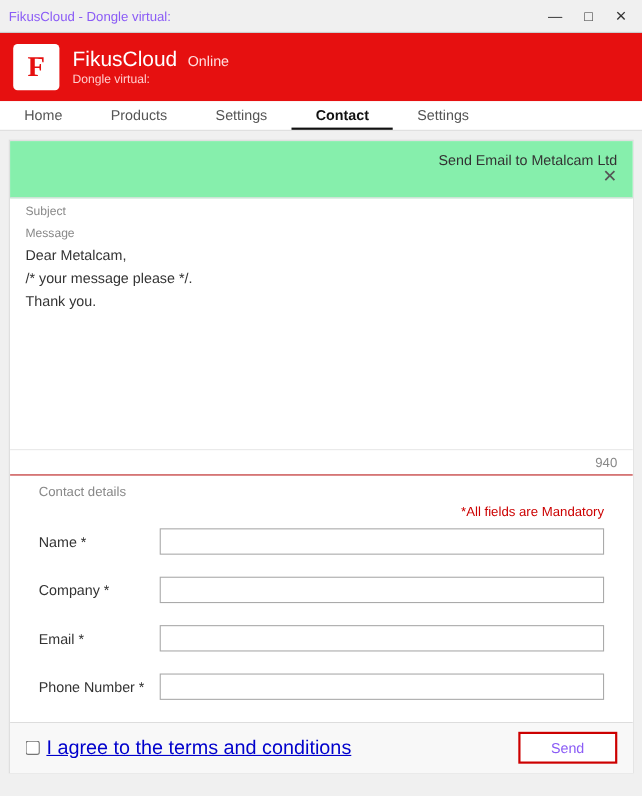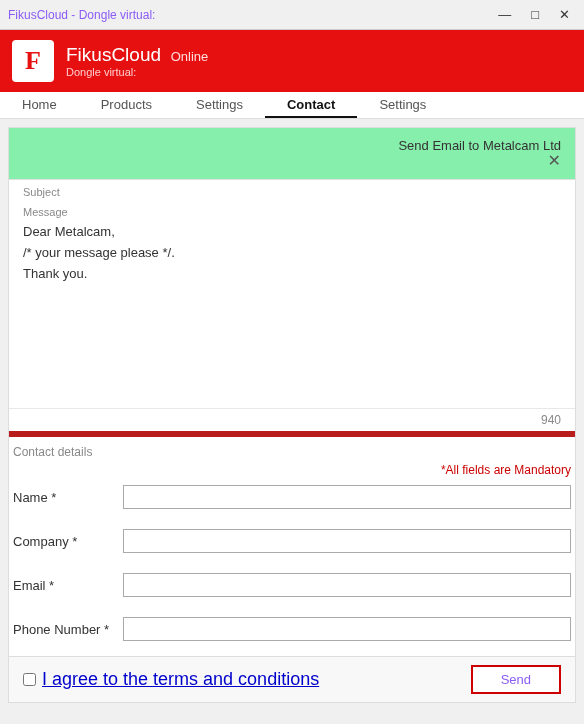--- a/index.html
+++ b/index.html
@@ -154,26 +154,26 @@
       min-height: 180px;
       line-height: 1.6;
     }
 
     
     .char-count {
       text-align: right;
       padding: 4px 14px;
       font-size: 12px;
       color: #888;
-      border-bottom: 6px solid #b91c1c;
+      border-bottom: 1px solid #b91c1c;
     }
 
     
     .contact-section {
-      padding: 8px 4px;
+      padding: 8px 26px;
     }
     .contact-section-title {
       font-size: 12px;
       color: #888;
       margin-bottom: 4px;
     }
     .mandatory-note {
       text-align: right;
       font-size: 12px;
       color: #cc0000;

